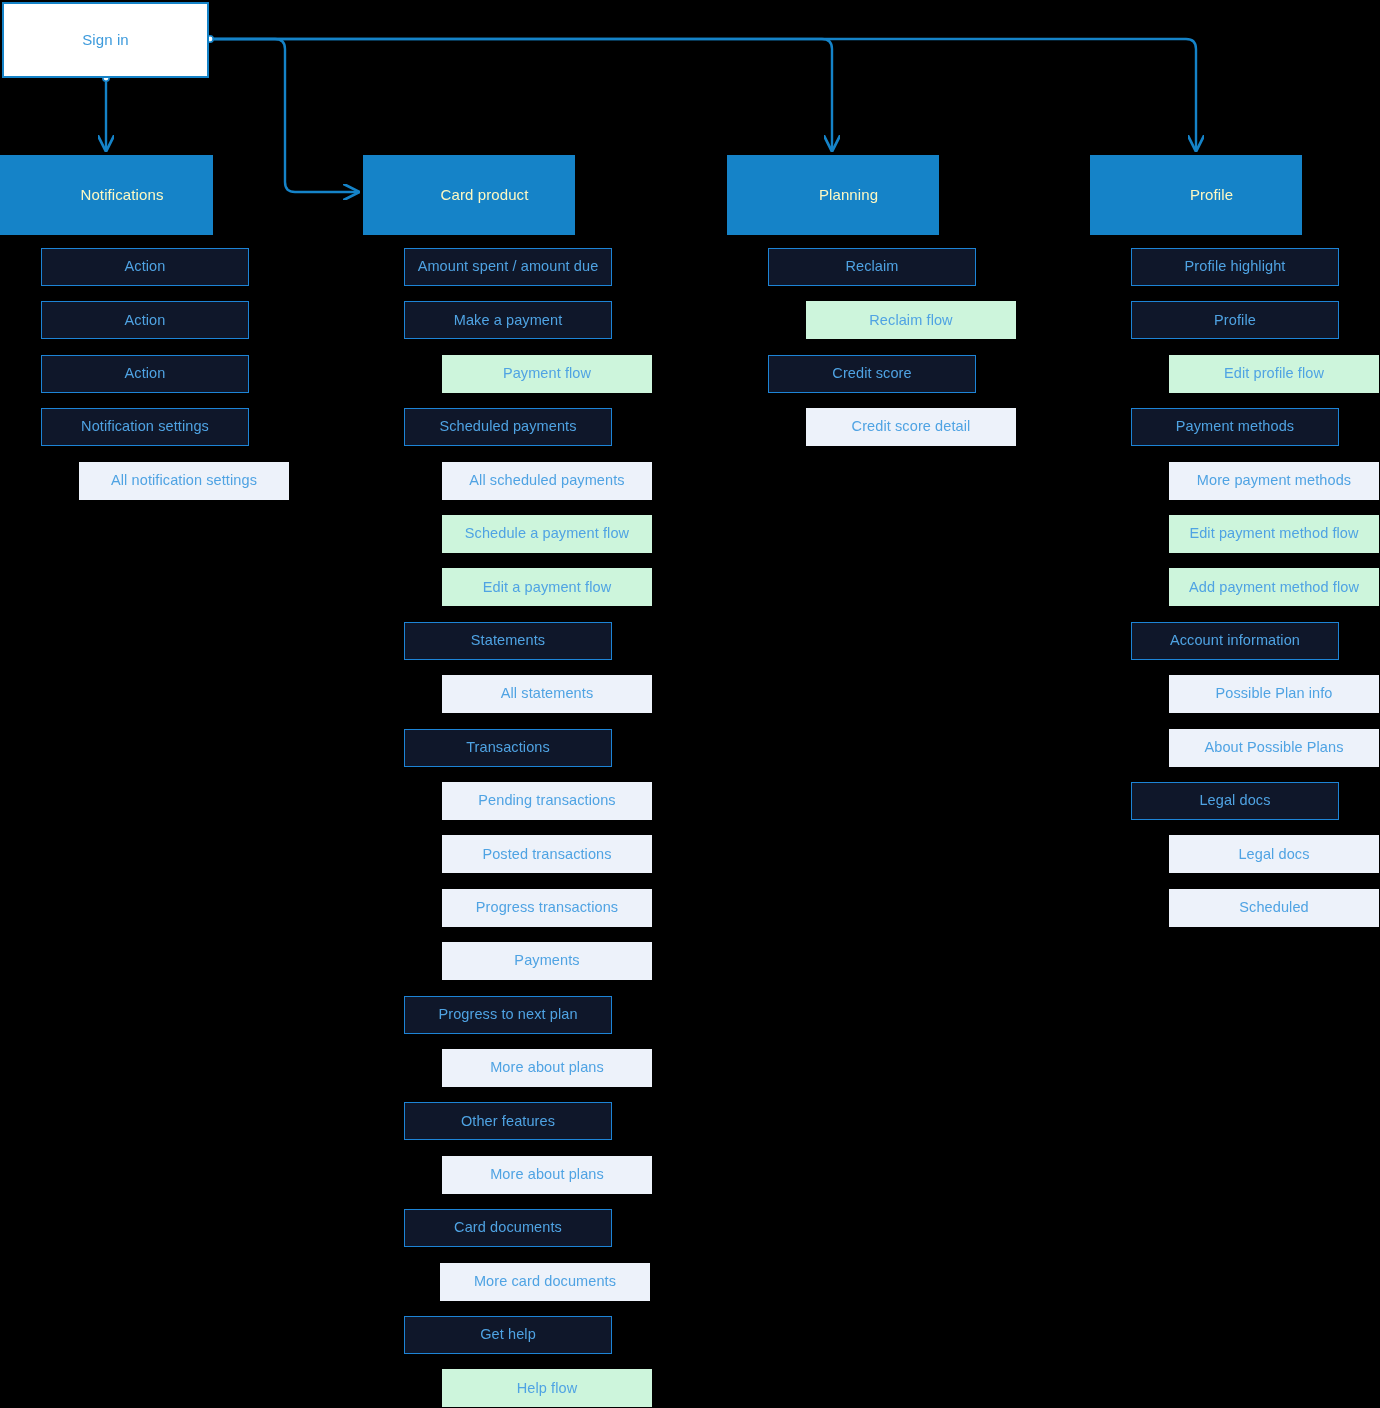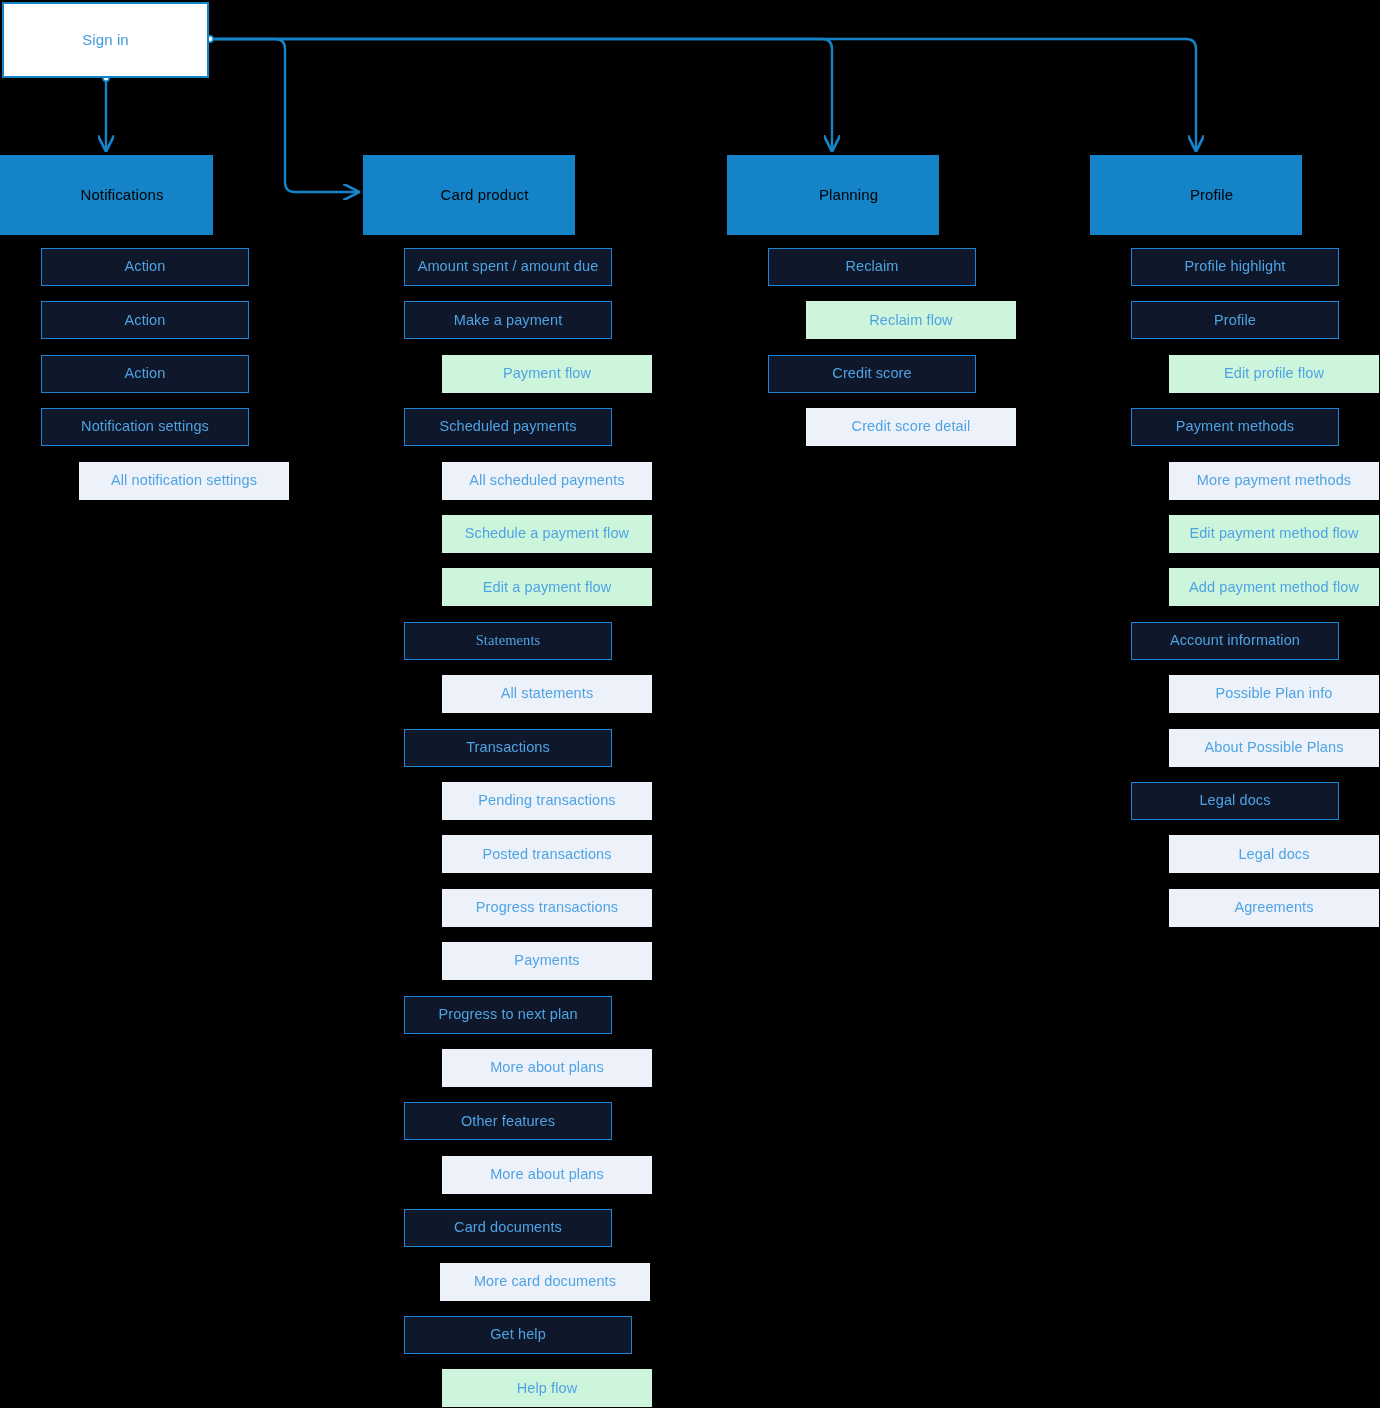--- a/index.html
+++ b/index.html
@@ -35,21 +35,21 @@
   .node.root {
     background: #FFFFFF;
     border: 2px solid #1583C8;
     color: #3E9BDC;
     font-size: 15px;
   }
 
   .node.section {
     background: #1583C8;
     border: none;
-    color: #000000;
+    color: #fef9c3;
     font-size: 15px;
     padding-left: 31px;
   }
 
   .node.lvl1 {
     background: #0f172a;
     border: 1.6px solid #1D84D6;
     color: #4FA3E3;
   }
 
@@ -139,21 +139,21 @@
       </div>
       <div class="node lvl2" style="left: 442px; top: 461.6px; width: 210px; height: 38px;">
         <span>All scheduled payments</span>
       </div>
       <div class="node flow" style="left: 442px; top: 515px; width: 210px; height: 38px;">
         <span>Schedule a payment flow</span>
       </div>
       <div class="node flow" style="left: 442px; top: 568.4px; width: 210px; height: 38px;">
         <span>Edit a payment flow</span>
       </div>
-      <div class="node lvl1" style="left: 404px; top: 621.8px; width: 208px; height: 38px; font-family: Liberation Serif, serif;">
+      <div class="node lvl1" style="left: 404px; top: 621.8px; width: 208px; height: 38px;">
         <span>Statements</span>
       </div>
       <div class="node lvl2" style="left: 442px; top: 675.2px; width: 210px; height: 38px;">
         <span>All statements</span>
       </div>
       <div class="node lvl1" style="left: 404px; top: 728.6px; width: 208px; height: 38px;">
         <span>Transactions</span>
       </div>
       <div class="node lvl2" style="left: 442px; top: 782px; width: 210px; height: 38px;">
         <span>Pending transactions</span>
@@ -178,21 +178,21 @@
       </div>
       <div class="node lvl2" style="left: 442px; top: 1155.8px; width: 210px; height: 38px;">
         <span>More about plans</span>
       </div>
       <div class="node lvl1" style="left: 404px; top: 1209.2px; width: 208px; height: 38px;">
         <span>Card documents</span>
       </div>
       <div class="node lvl2" style="left: 440px; top: 1262.6px; width: 210px; height: 38px;">
         <span>More card documents</span>
       </div>
-      <div class="node lvl1" style="left: 404px; top: 1316px; width: 228px; height: 38px;">
+      <div class="node lvl1" style="left: 404px; top: 1316px; width: 208px; height: 38px;">
         <span>Get help</span>
       </div>
       <div class="node flow" style="left: 442px; top: 1369.4px; width: 210px; height: 38px;">
         <span>Help flow</span>
       </div>
       <div class="node section" style="left: 727px; top: 155px; width: 212px; height: 80px;">
         <span>Planning</span>
       </div>
       <div class="node lvl1" style="left: 768px; top: 248px; width: 208px; height: 38px;">
         <span>Reclaim</span>
@@ -239,17 +239,17 @@
       <div class="node lvl2" style="left: 1169px; top: 728.6px; width: 210px; height: 38px;">
         <span>About Possible Plans</span>
       </div>
       <div class="node lvl1" style="left: 1131px; top: 782px; width: 208px; height: 38px;">
         <span>Legal docs</span>
       </div>
       <div class="node lvl2" style="left: 1169px; top: 835.4px; width: 210px; height: 38px;">
         <span>Legal docs</span>
       </div>
       <div class="node lvl2" style="left: 1169px; top: 888.8px; width: 210px; height: 38px;">
-        <span>Agreements</span>
+        <span>Scheduled</span>
       </div>
     </div>
 
 </div>
 
 </body></html>

